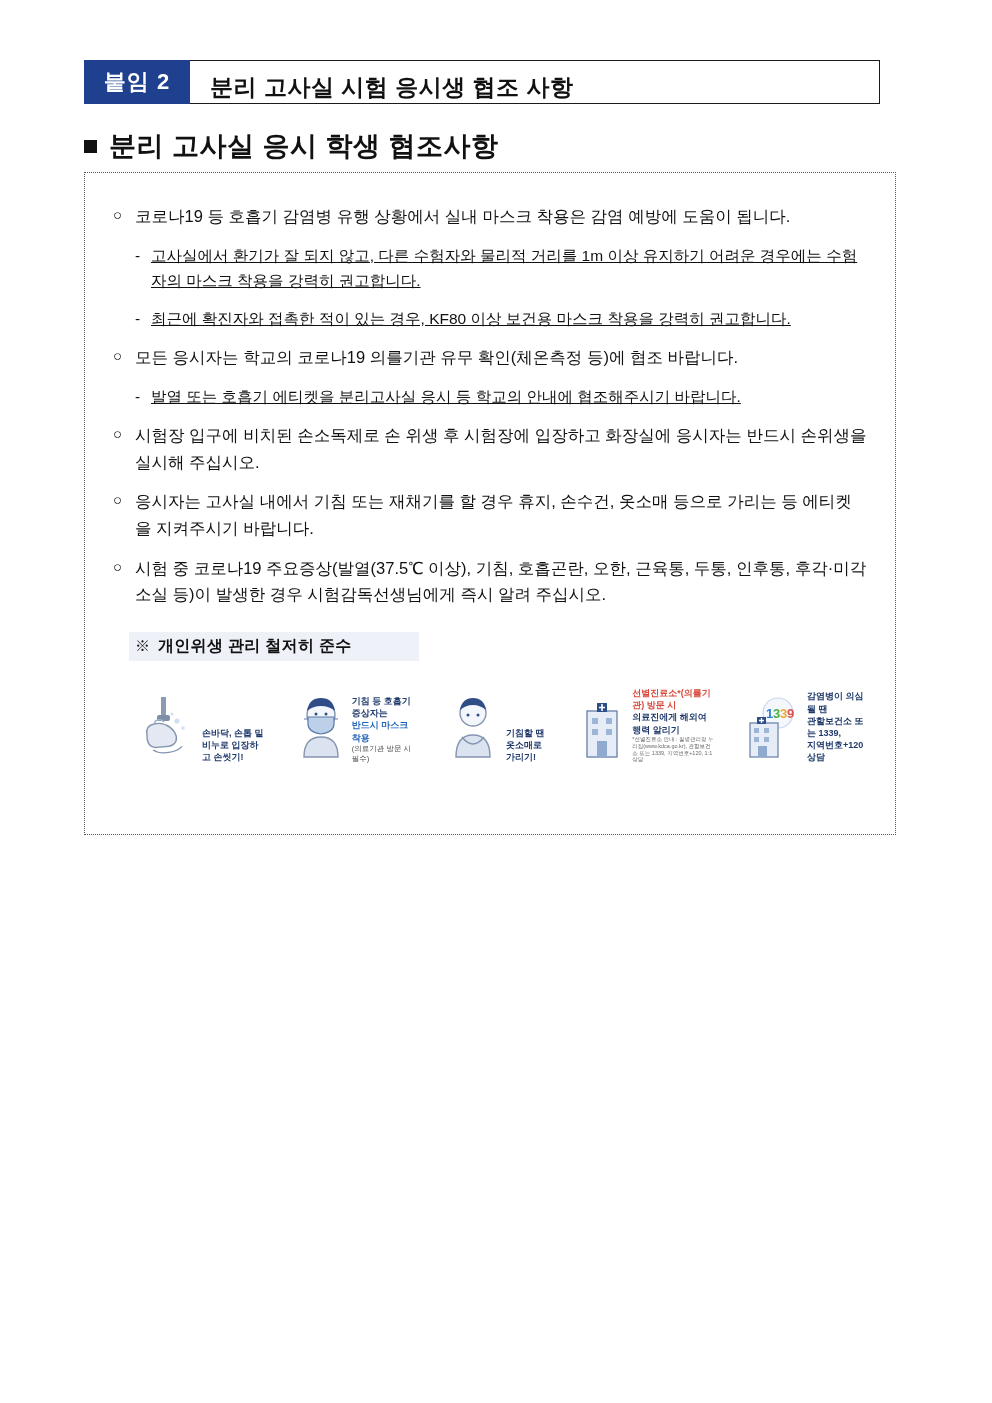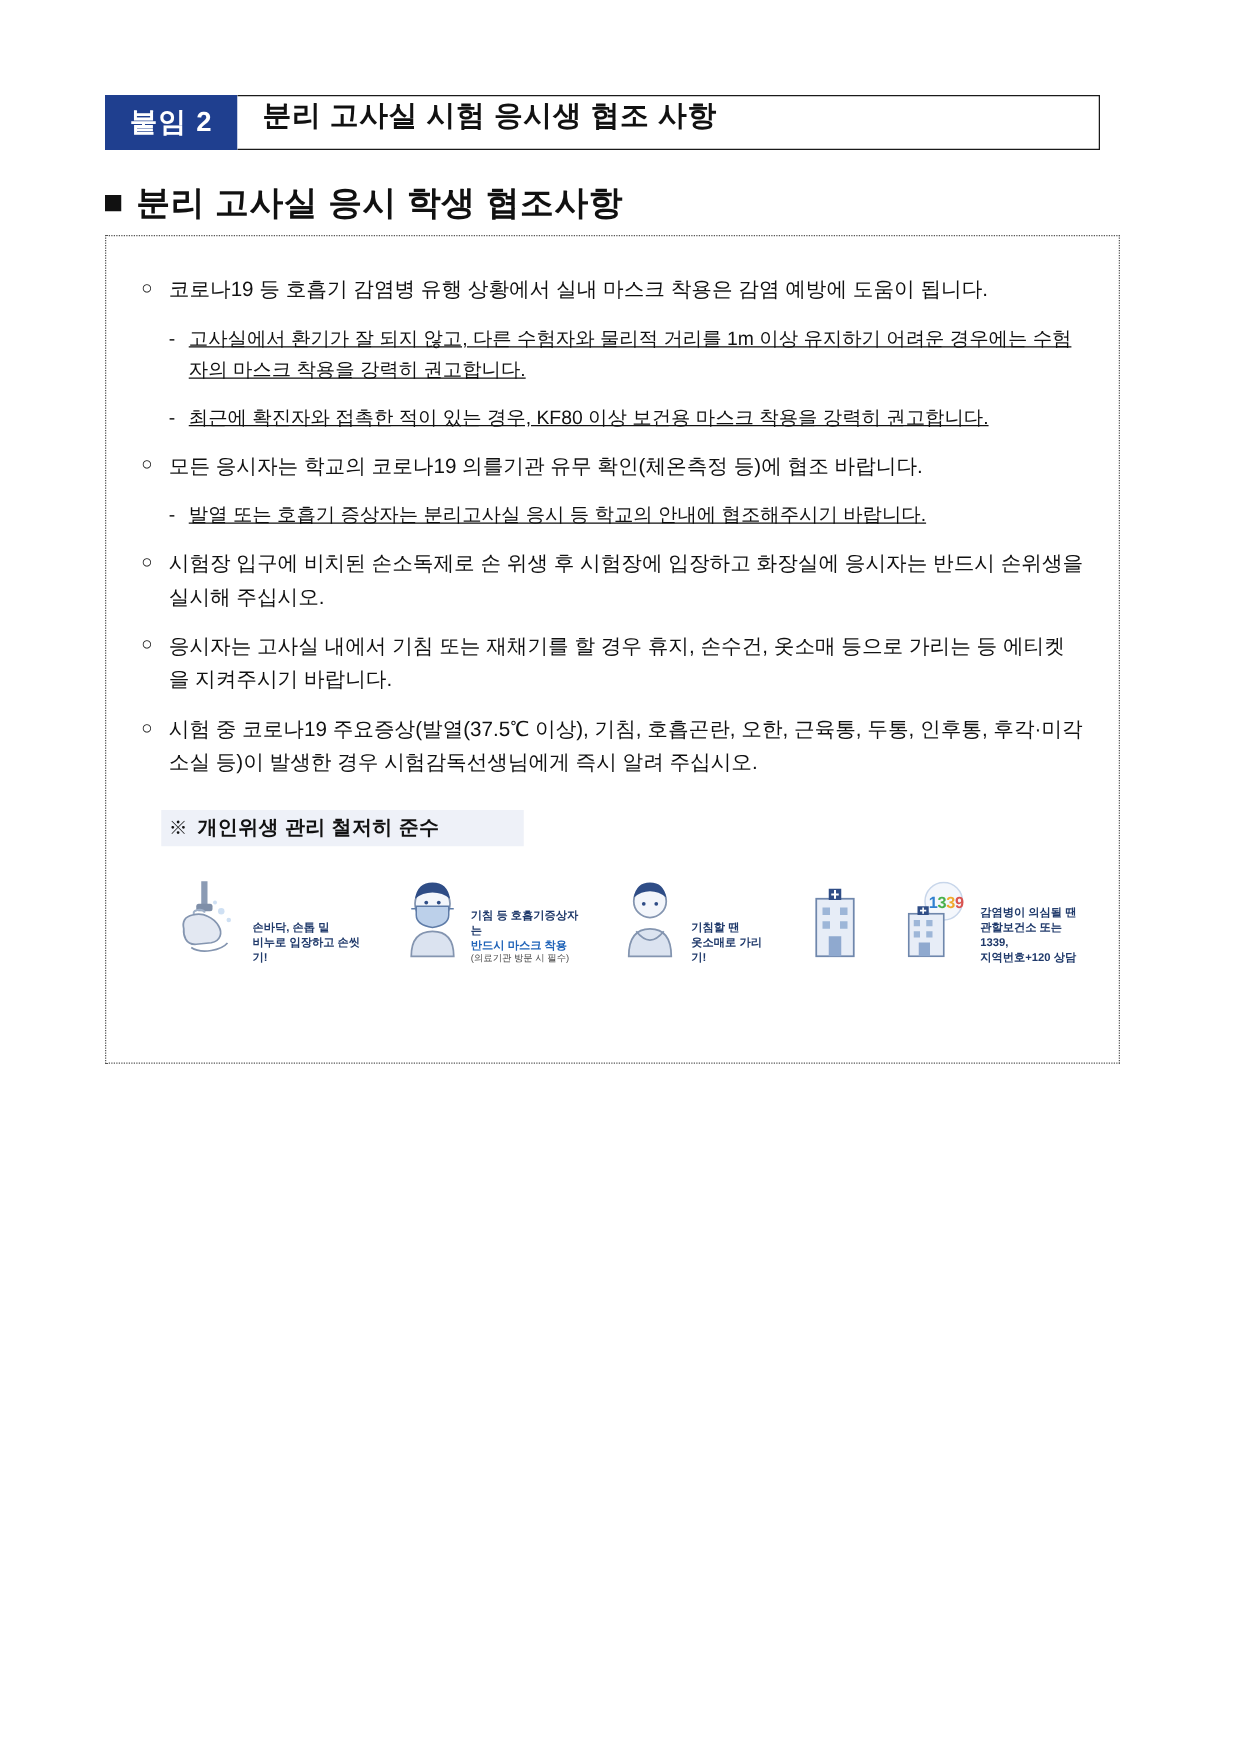--- a/index.html
+++ b/index.html
@@ -15,21 +15,20 @@
     position: relative;
     overflow: hidden;
   }
   .page {
     position: absolute;
     left: 0;
     top: 0;
     width: 992px;
     height: 1083px;
     box-sizing: border-box;
-    margin-top: 16px;
   }
 
   
   .header-row {
     position: absolute;
     left: 84px;
     top: 60px;
     display: flex;
     align-items: stretch;
     height: 44px;
@@ -45,21 +44,21 @@
     align-items: center;
     justify-content: center;
     box-sizing: border-box;
   }
   .title-bar {
     width: 690px;
     border: 1.5px solid #1a1a1a;
     border-left: none;
     background: #ffffff;
     display: flex;
-    align-items: flex-start;
+    align-items: flex-end;
     box-sizing: border-box;
     padding-left: 20px;
   }
   .title-bar .title-text {
     font-size: 23px;
     font-weight: bold;
     letter-spacing: 0.5px;
     color: #111111;
   }
 
@@ -235,21 +234,21 @@
       <li class="dash-item">
         <span class="mark">-</span>
         <span class="txt">최근에 확진자와 접촉한 적이 있는 경우, KF80 이상 보건용 마스크 착용을 강력히 권고합니다.</span>
       </li>
       <li class="circle-item">
         <span class="mark">○</span>
         <span class="txt">모든 응시자는 학교의 코로나19 의를기관 유무 확인(체온측정 등)에 협조 바랍니다.</span>
       </li>
       <li class="dash-item">
         <span class="mark">-</span>
-        <span class="txt">발열 또는 호흡기 증상자는 분리고사실 응시 등 학교의 안내에 협조해주시기 바랍니다.</span>
+        <span class="txt">발열 또는 호흡기 에티켓을 분리고사실 응시 등 학교의 안내에 협조해주시기 바랍니다.</span>
       </li>
       <li class="circle-item">
         <span class="mark">○</span>
         <span class="txt">시험장 입구에 비치된 손소독제로 손 위생 후 시험장에 입장하고 화장실에 응시자는 반드시 손위생을 실시해 주십시오.</span>
       </li>
       <li class="circle-item">
         <span class="mark">○</span>
         <span class="txt">응시자는 고사실 내에서 기침 또는 재채기를 할 경우 휴지, 손수건, 옷소매 등으로 가리는 등 에티켓을 지켜주시기 바랍니다.</span>
       </li>
       <li class="circle-item">
@@ -325,20 +324,25 @@
           <svg width="46" height="60" viewBox="0 0 46 60">
             <rect x="8" y="12" width="30" height="46" fill="#e7edf7" stroke="#6f87ac" stroke-width="1.4"></rect>
             <rect x="18" y="4" width="10" height="9" fill="#2f4d86"></rect>
             <path d="M23 5 v7 M20 8.5 h6" stroke="#ffffff" stroke-width="1.6"></path>
             <rect x="13" y="19" width="6" height="6" fill="#9db6d8"></rect>
             <rect x="27" y="19" width="6" height="6" fill="#9db6d8"></rect>
             <rect x="13" y="30" width="6" height="6" fill="#9db6d8"></rect>
             <rect x="27" y="30" width="6" height="6" fill="#9db6d8"></rect>
             <rect x="18" y="42" width="10" height="16" fill="#8fa9cf"></rect>
           </svg>
+        </div>
+        <div class="info-caption">
+          <span class="hl">선별진료소*(의를기관) 방문 시</span><br>
+          <span>의료진에게 해외여행력 알리기</span>
+          <span class="cap-tiny">*선별진료소 안내 : 질병관리청 누리집(www.kdca.go.kr), 관할보건소 또는 1339, 지역번호+120, 1:1 상담</span>
         </div>
       </div>
 
       <div class="info-item">
         <div class="info-art">
           <svg width="56" height="62" viewBox="0 0 56 62">
             <circle cx="34" cy="16" r="15" fill="#f4f7fc" stroke="#c8d6ea" stroke-width="1.2"></circle>
             <text x="22" y="21" font-family="Liberation Sans, sans-serif" font-size="13" font-weight="bold" fill="#2f7fd0">1</text>
             <text x="29" y="21" font-family="Liberation Sans, sans-serif" font-size="13" font-weight="bold" fill="#47b04a">3</text>
             <text x="36" y="21" font-family="Liberation Sans, sans-serif" font-size="13" font-weight="bold" fill="#f0a92c">3</text>

